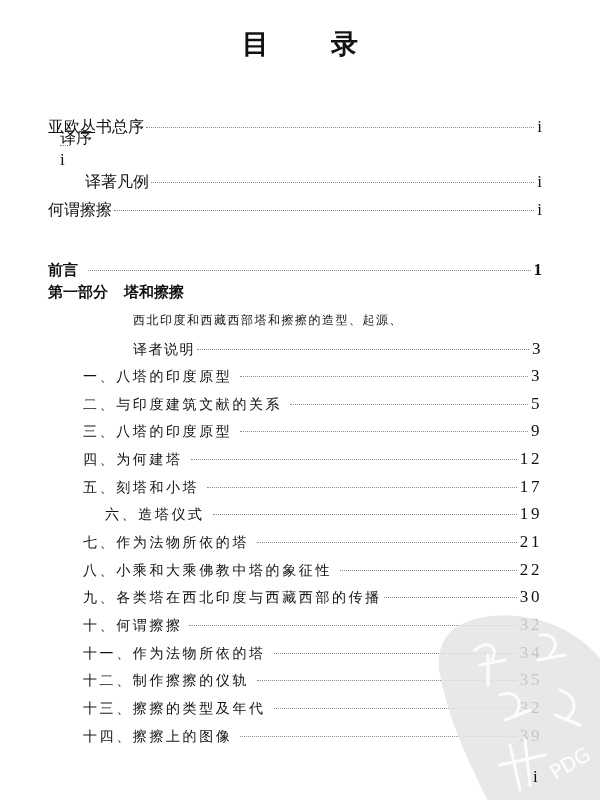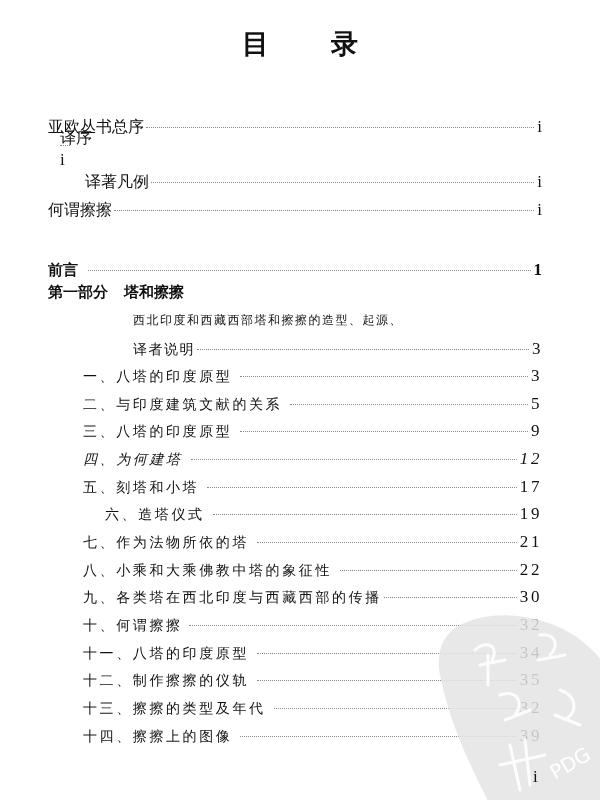--- a/index.html
+++ b/index.html
@@ -160,21 +160,21 @@
 <div class="toc-row chapter" style="top:394px;">
   <span class="toc-label">二、与印度建筑文献的关系</span>
   <span class="toc-leader" style="margin-left:8px;"></span>
   <span class="toc-page">5</span>
 </div>
 <div class="toc-row chapter" style="top:421px;">
   <span class="toc-label">三、八塔的印度原型</span>
   <span class="toc-leader" style="margin-left:8px;"></span>
   <span class="toc-page">9</span>
 </div>
-<div class="toc-row chapter" style="top:449px;font-style:italic;">
+<div class="toc-row chapter" style="top:449px;">
   <span class="toc-label">四、为何建塔</span>
   <span class="toc-leader" style="margin-left:8px;"></span>
   <span class="toc-page">12</span>
 </div>
 <div class="toc-row chapter" style="top:477px;">
   <span class="toc-label">五、刻塔和小塔</span>
   <span class="toc-leader" style="margin-left:8px;"></span>
   <span class="toc-page">17</span>
 </div>
 <div class="toc-row chapter" style="top:504px;margin-left:22px;">
@@ -196,21 +196,21 @@
   <span class="toc-label">九、各类塔在西北印度与西藏西部的传播</span>
   <span class="toc-leader"></span>
   <span class="toc-page">30</span>
 </div>
 <div class="toc-row chapter" style="top:615px;">
   <span class="toc-label">十、何谓擦擦</span>
   <span class="toc-leader" style="margin-left:6px;"></span>
   <span class="toc-page">32</span>
 </div>
 <div class="toc-row chapter" style="top:643px;">
-  <span class="toc-label">十一、八塔的印度原型</span>
+  <span class="toc-label">十一、作为法物所依的塔</span>
   <span class="toc-leader" style="margin-left:8px;"></span>
   <span class="toc-page">34</span>
 </div>
 <div class="toc-row chapter" style="top:670px;">
   <span class="toc-label">十二、制作擦擦的仪轨</span>
   <span class="toc-leader" style="margin-left:8px;"></span>
   <span class="toc-page">35</span>
 </div>
 <div class="toc-row chapter" style="top:698px;">
   <span class="toc-label">十三、擦擦的类型及年代</span>

